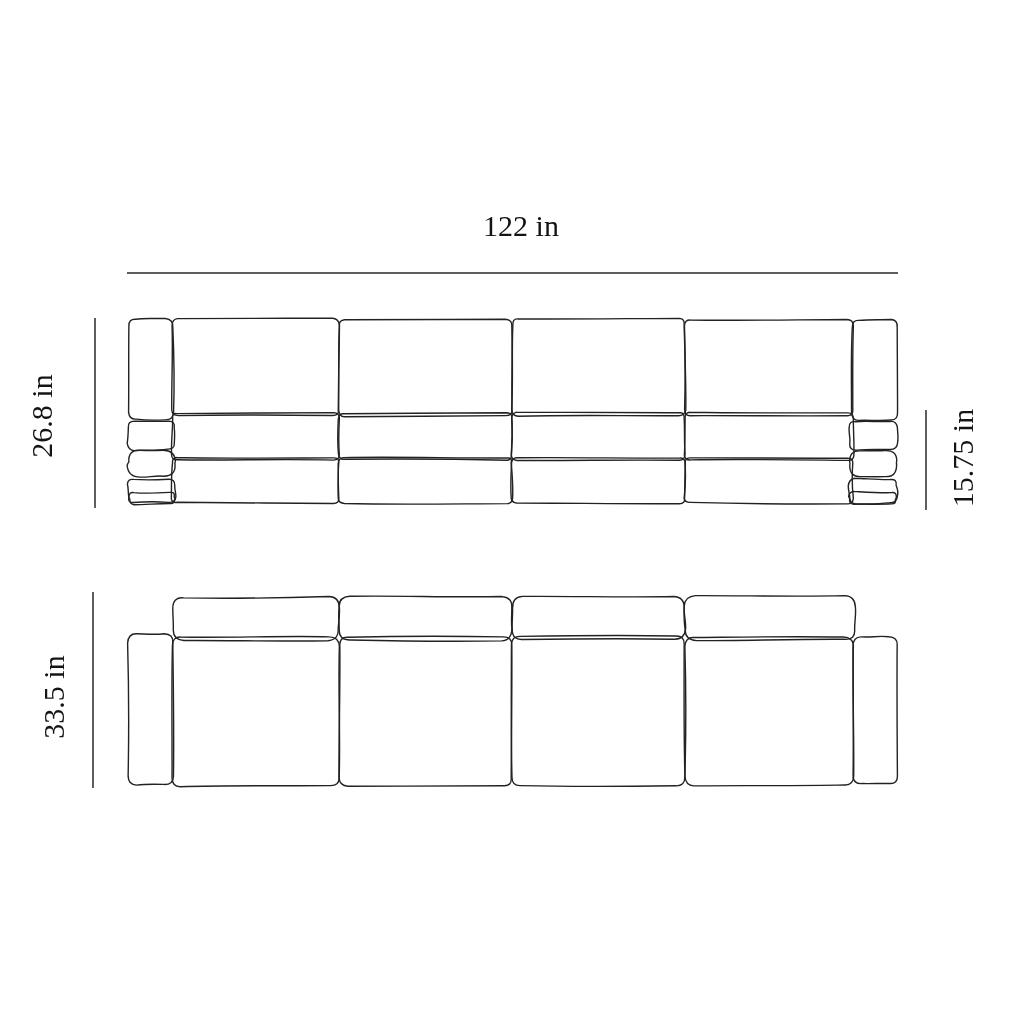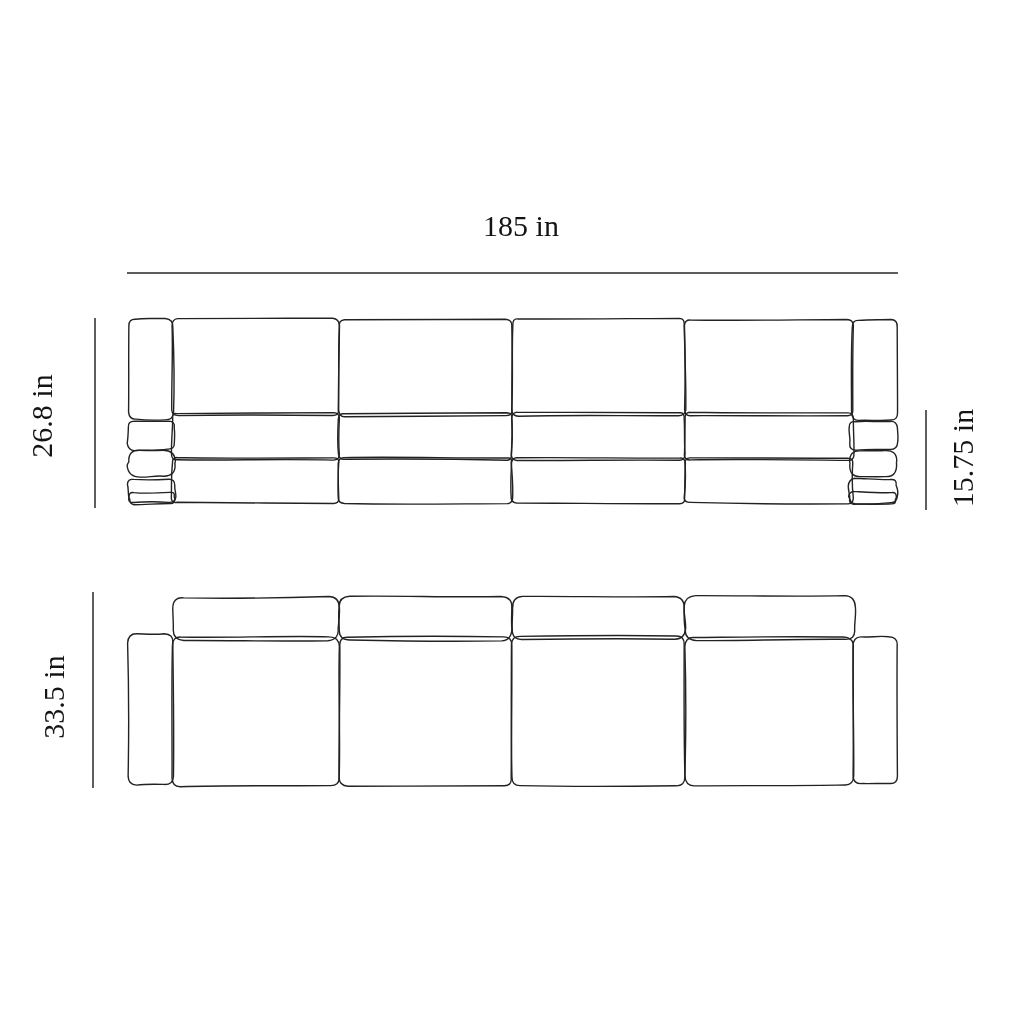--- a/index.html
+++ b/index.html
@@ -45,21 +45,21 @@
   }
   .dim-label.rot {
     transform: translate(-50%, -50%) rotate(-90deg);
   }
 </style>
 </head>
 <body>
 
 <div class="stage">
 
-  <div class="dim-label" style="left:521px; top:226px;">185 in</div>
+  <div class="dim-label" style="left:521px; top:226px;">122 in</div>
   <div class="dim-line h" style="left:127px; top:272px; width:771px;"></div>
 
   <div class="dim-label rot" style="left:42px; top:416px;">26.8 in</div>
   <div class="dim-line v" style="left:94px; top:318px; height:190px;"></div>
 
   <div class="dim-label rot" style="left:963px; top:458px;">15.75 in</div>
   <div class="dim-line v" style="left:925px; top:410px; height:100px;"></div>
 
   <div class="dim-label rot" style="left:54px; top:697px;">33.5 in</div>
   <div class="dim-line v" style="left:92px; top:592px; height:196px;"></div>

